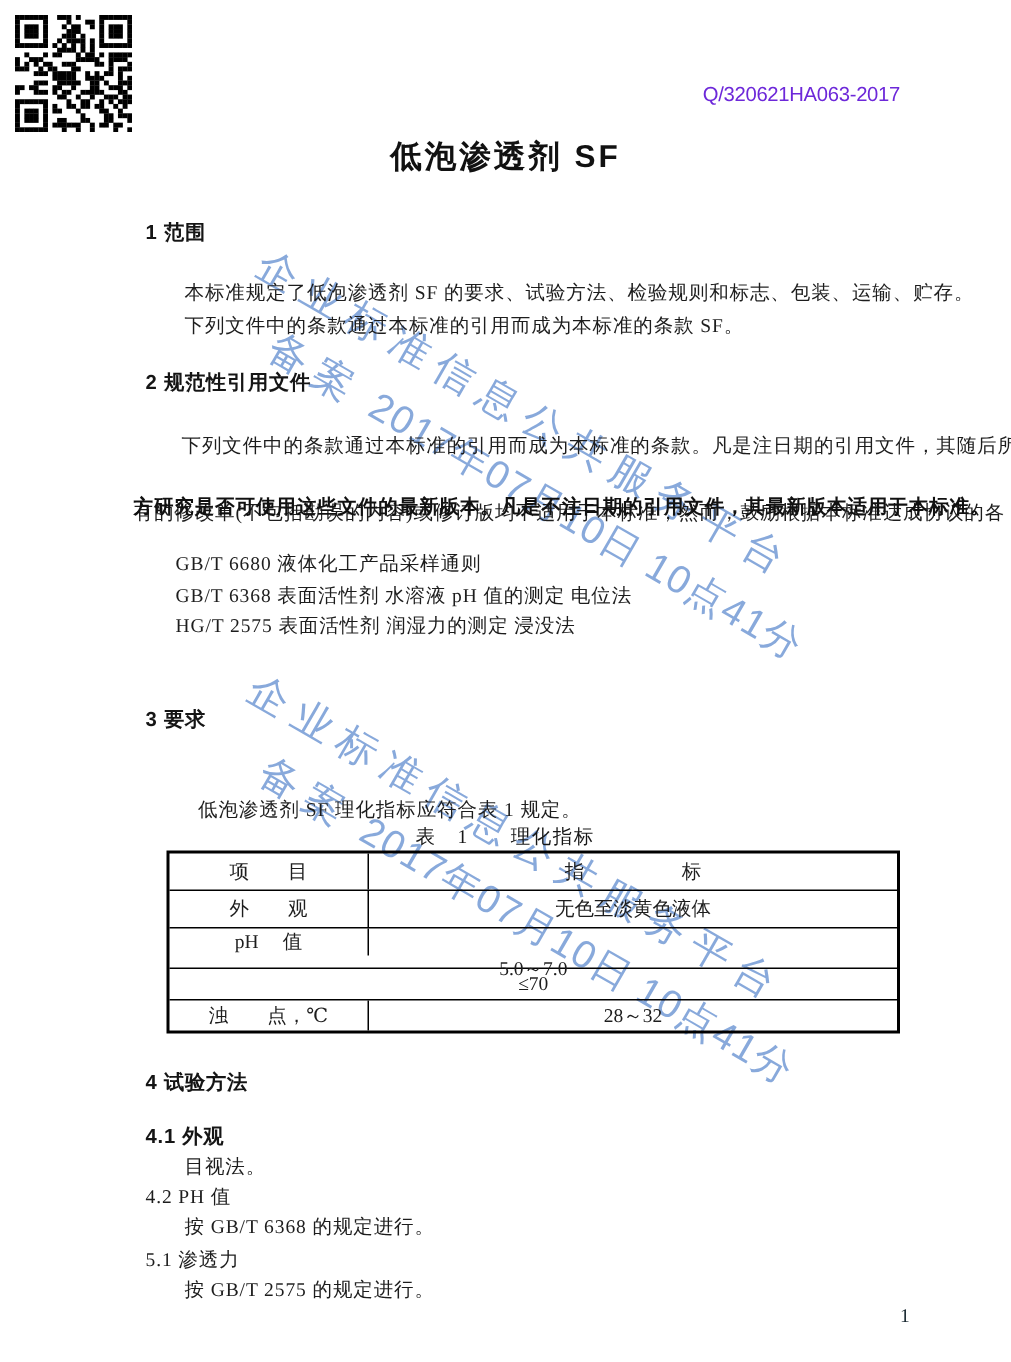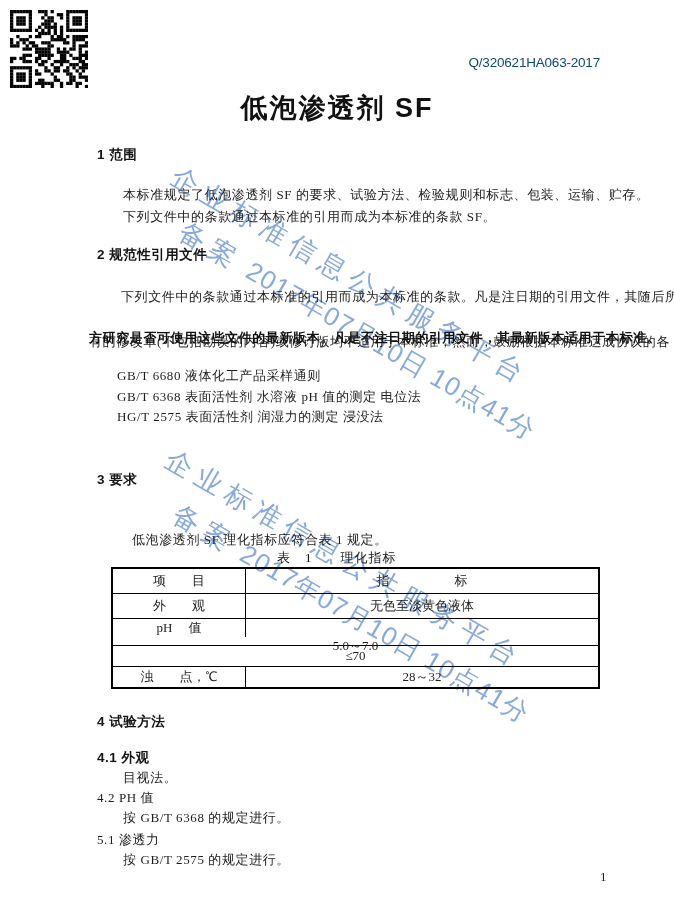--- a/index.html
+++ b/index.html
@@ -8,26 +8,26 @@
     overflow:hidden;
     font-family:"Liberation Serif","DejaVu Serif",serif;
     color:#1b1b1b;
   }
   .abs{position:absolute;white-space:nowrap;}
   
   .qr{position:absolute;left:10px;top:10px;width:78px;height:78px;}
   .stdnum{
     top:55px;right:74px;
     font-family:"Liberation Sans","DejaVu Sans",sans-serif;
-    font-size:13.5px;letter-spacing:-0.2px;color:#0c4a6e;
+    font-size:13.5px;letter-spacing:-0.2px;color:#6d28d9;
   }
   .doc-title{
     position:absolute;top:90px;left:0;width:674px;text-align:center;
     font-family:"Liberation Sans","DejaVu Sans",sans-serif;
-    font-size:27px;font-weight:bold;letter-spacing:2px;color:#111;
+    font-size:21px;font-weight:bold;letter-spacing:2px;color:#111;
   }
   
   .h{
     font-family:"Liberation Sans","DejaVu Sans",sans-serif;
     font-weight:bold;font-size:13.5px;color:#151515;letter-spacing:0.5px;
   }
   .b{font-size:13px;letter-spacing:0.6px;color:#1d1d1d;}
   .b-bold{font-weight:bold;color:#111;}
   .reflist{line-height:20.5px;}
   .reflist div{white-space:nowrap;}
@@ -40,21 +40,21 @@
     border:2px solid #000;box-sizing:border-box;background:transparent;
   }
   .tr{display:flex;border-top:1.5px solid #000;}
   .tr:first-child{border-top:none;}
   .td{
     display:flex;align-items:center;justify-content:center;
     font-size:13px;color:#1d1d1d;box-sizing:border-box;white-space:nowrap;
   }
   .td.item{width:133px;border-right:1.5px solid #000;}
   .td.value{flex:1;}
-  .r-head{height:24px;}.r1{height:24px;}.r2{height:26px;flex-direction:column;}.r3{height:20px;}.r4{height:20px;font-family:Liberation Serif, serif;}
+  .r-head{height:24px;}.r1{height:24px;}.r2{height:26px;flex-direction:column;}.r3{height:20px;}.r4{height:20px;}
   
   .pagenum{left:600px;top:869px;font-size:13px;color:#16262e;}
   
   .wm{
     position:absolute;z-index:0;transform:rotate(30deg);transform-origin:0 0;
     color:rgba(102,145,209,0.78);
     font-family:"Liberation Sans","DejaVu Sans",sans-serif;
     pointer-events:none;white-space:nowrap;
   }
   .wm .l1{font-size:27px;letter-spacing:7px;line-height:27px;}

